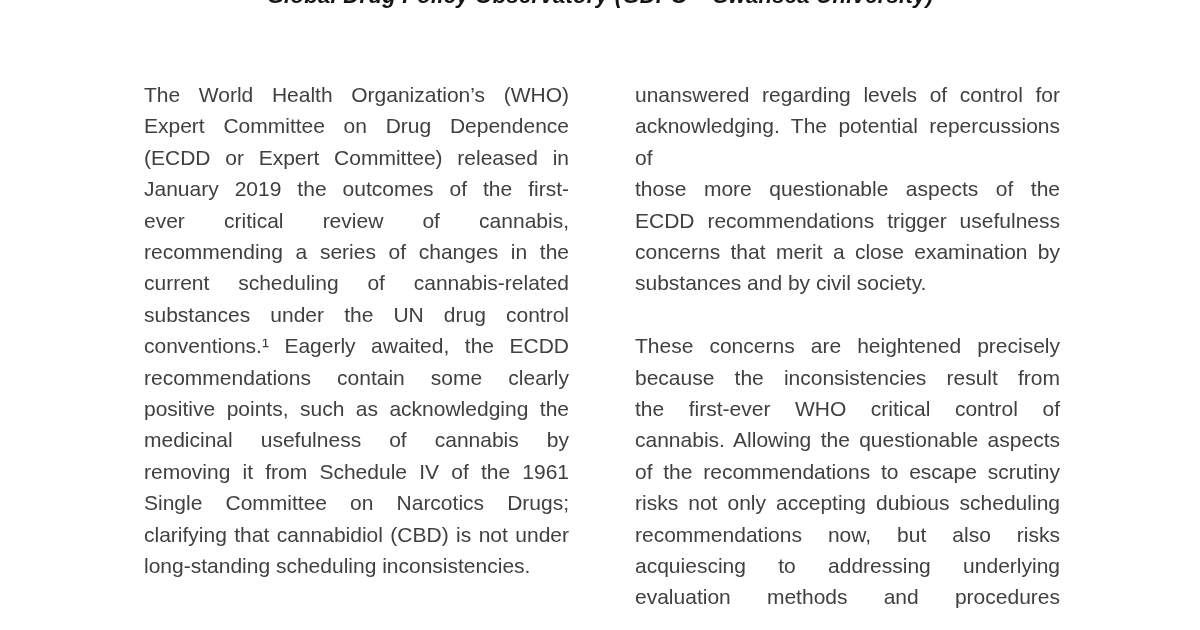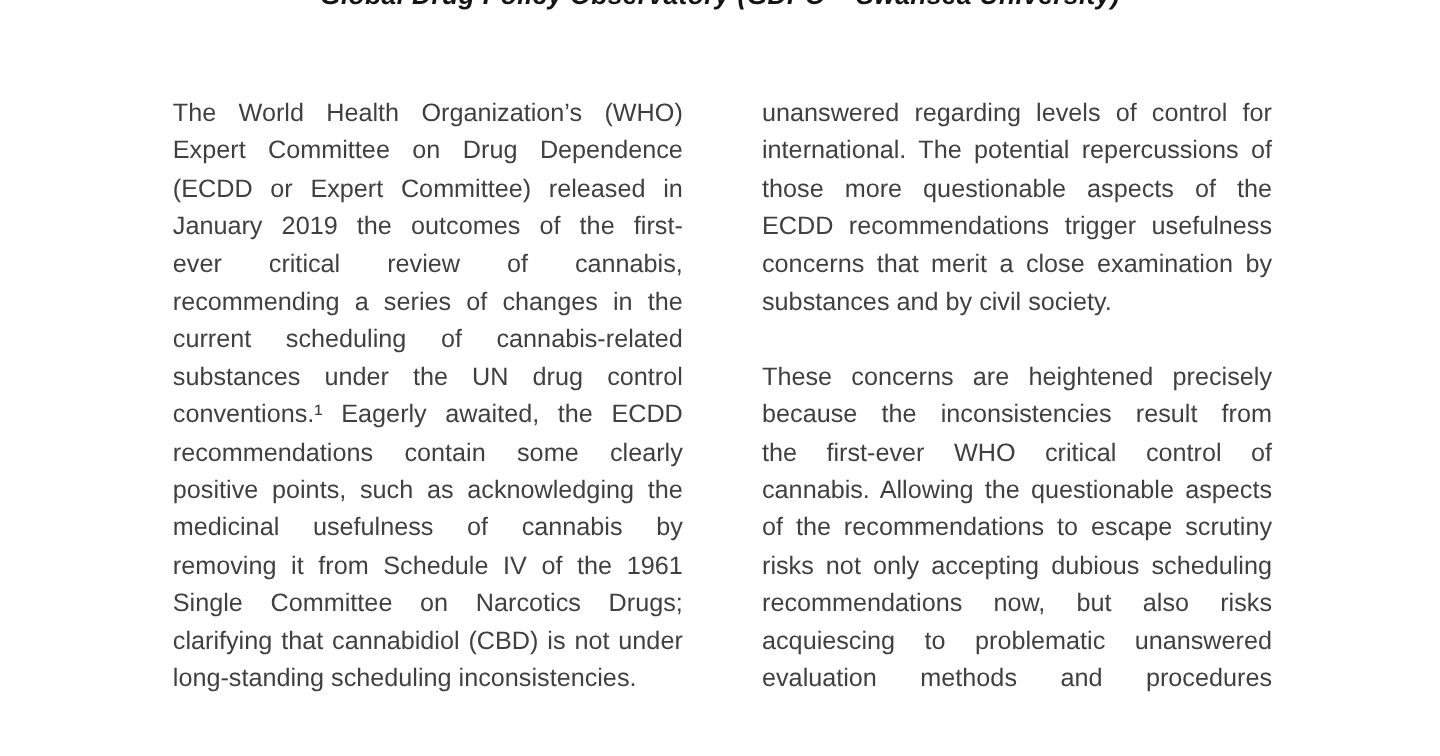--- a/index.html
+++ b/index.html
@@ -82,32 +82,32 @@
         <div class="line">removing it from Schedule IV of the 1961</div>
         <div class="line">Single Committee on Narcotics Drugs;</div>
         <div class="line">clarifying that cannabidiol (CBD) is not under</div>
         <div class="line line-last">long-standing scheduling inconsistencies.</div>
       </div>
     </div>
 
   <div class="column column-right">
       <div class="para">
         <div class="line">unanswered regarding levels of control for</div>
-        <div class="line">international. The potential repercussions of</div>
+        <div class="line">acknowledging. The potential repercussions of</div>
         <div class="line">those more questionable aspects of the</div>
         <div class="line">ECDD recommendations trigger usefulness</div>
         <div class="line">concerns that merit a close examination by</div>
         <div class="line line-last">substances and by civil society.</div>
       </div>
       <div class="para">
         <div class="line">These concerns are heightened precisely</div>
         <div class="line">because the inconsistencies result from</div>
         <div class="line">the first-ever WHO critical control of</div>
         <div class="line">cannabis. Allowing the questionable aspects</div>
         <div class="line">of the recommendations to escape scrutiny</div>
         <div class="line">risks not only accepting dubious scheduling</div>
         <div class="line">recommendations now, but also risks</div>
-        <div class="line">acquiescing to problematic unanswered</div>
+        <div class="line">acquiescing to addressing underlying</div>
         <div class="line">evaluation methods and procedures</div>
       </div>
     </div>
 
 </div>
 
 </body></html>

